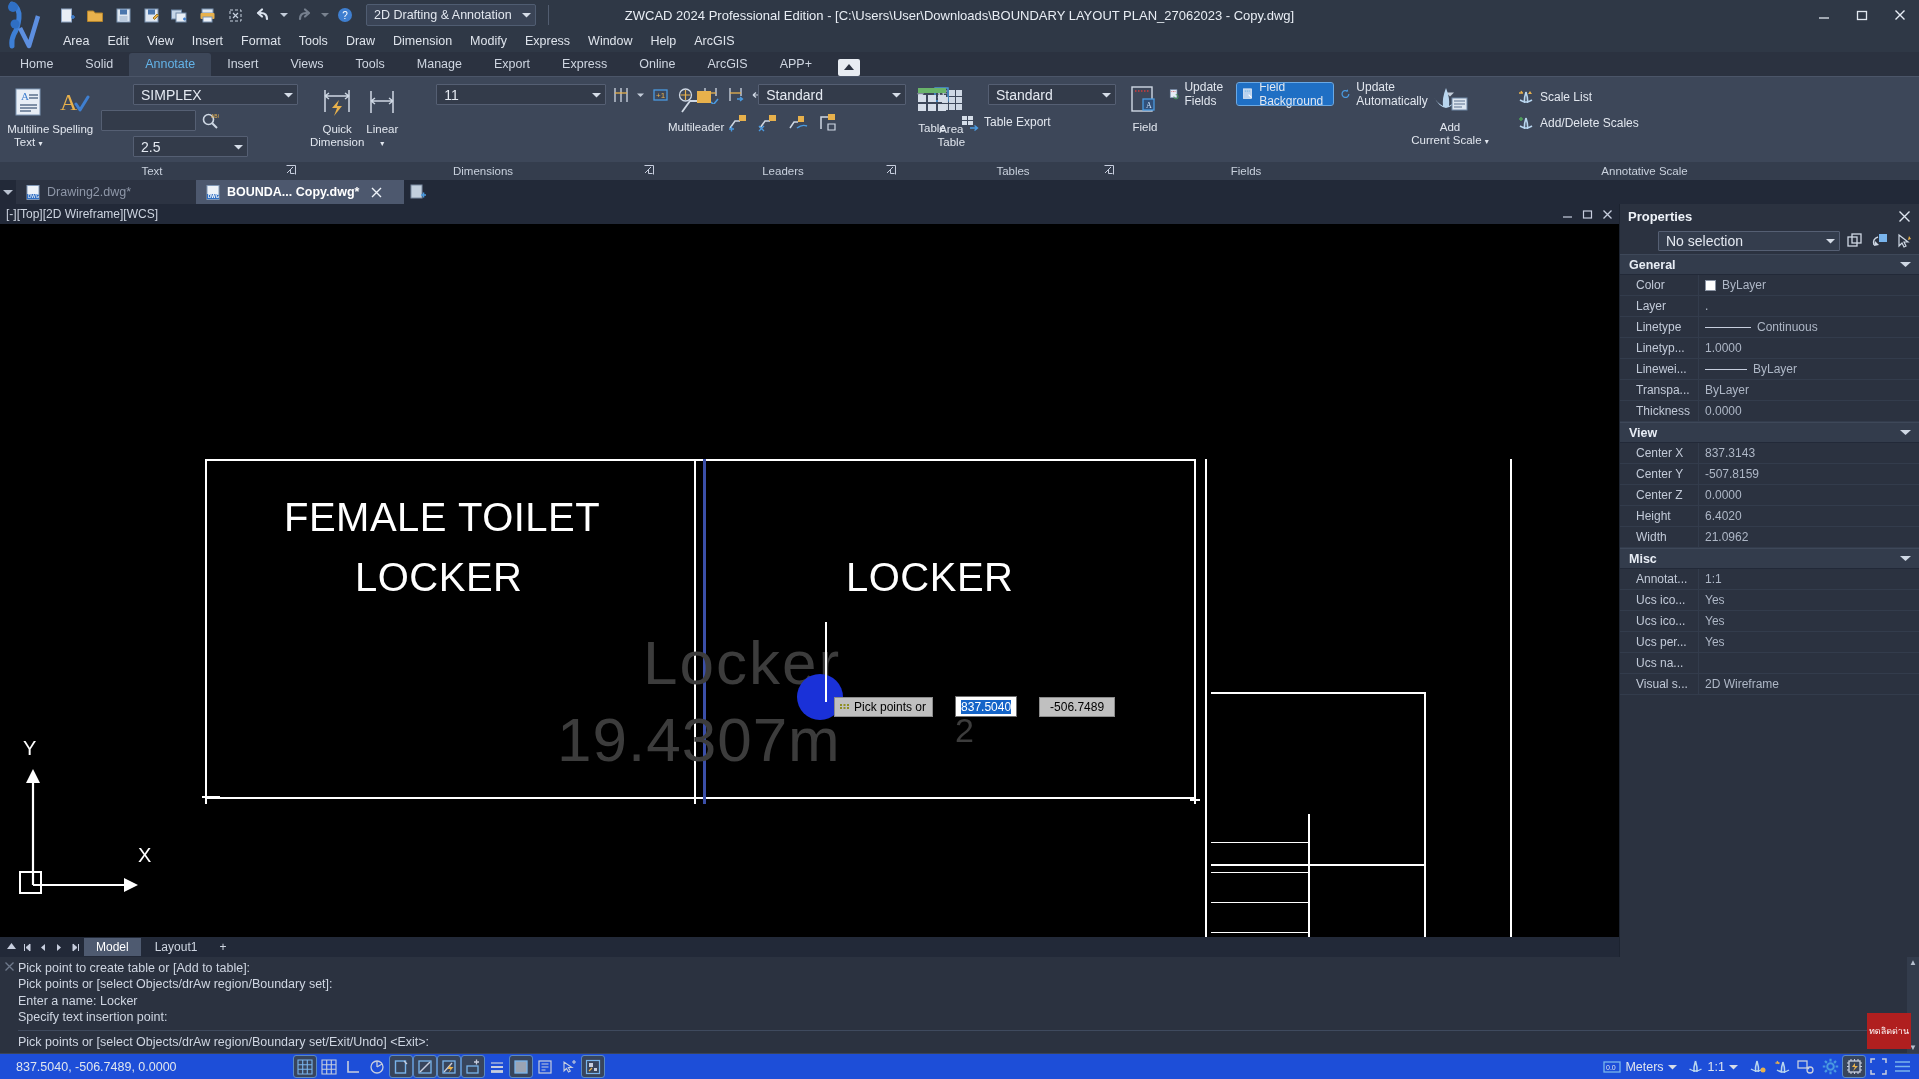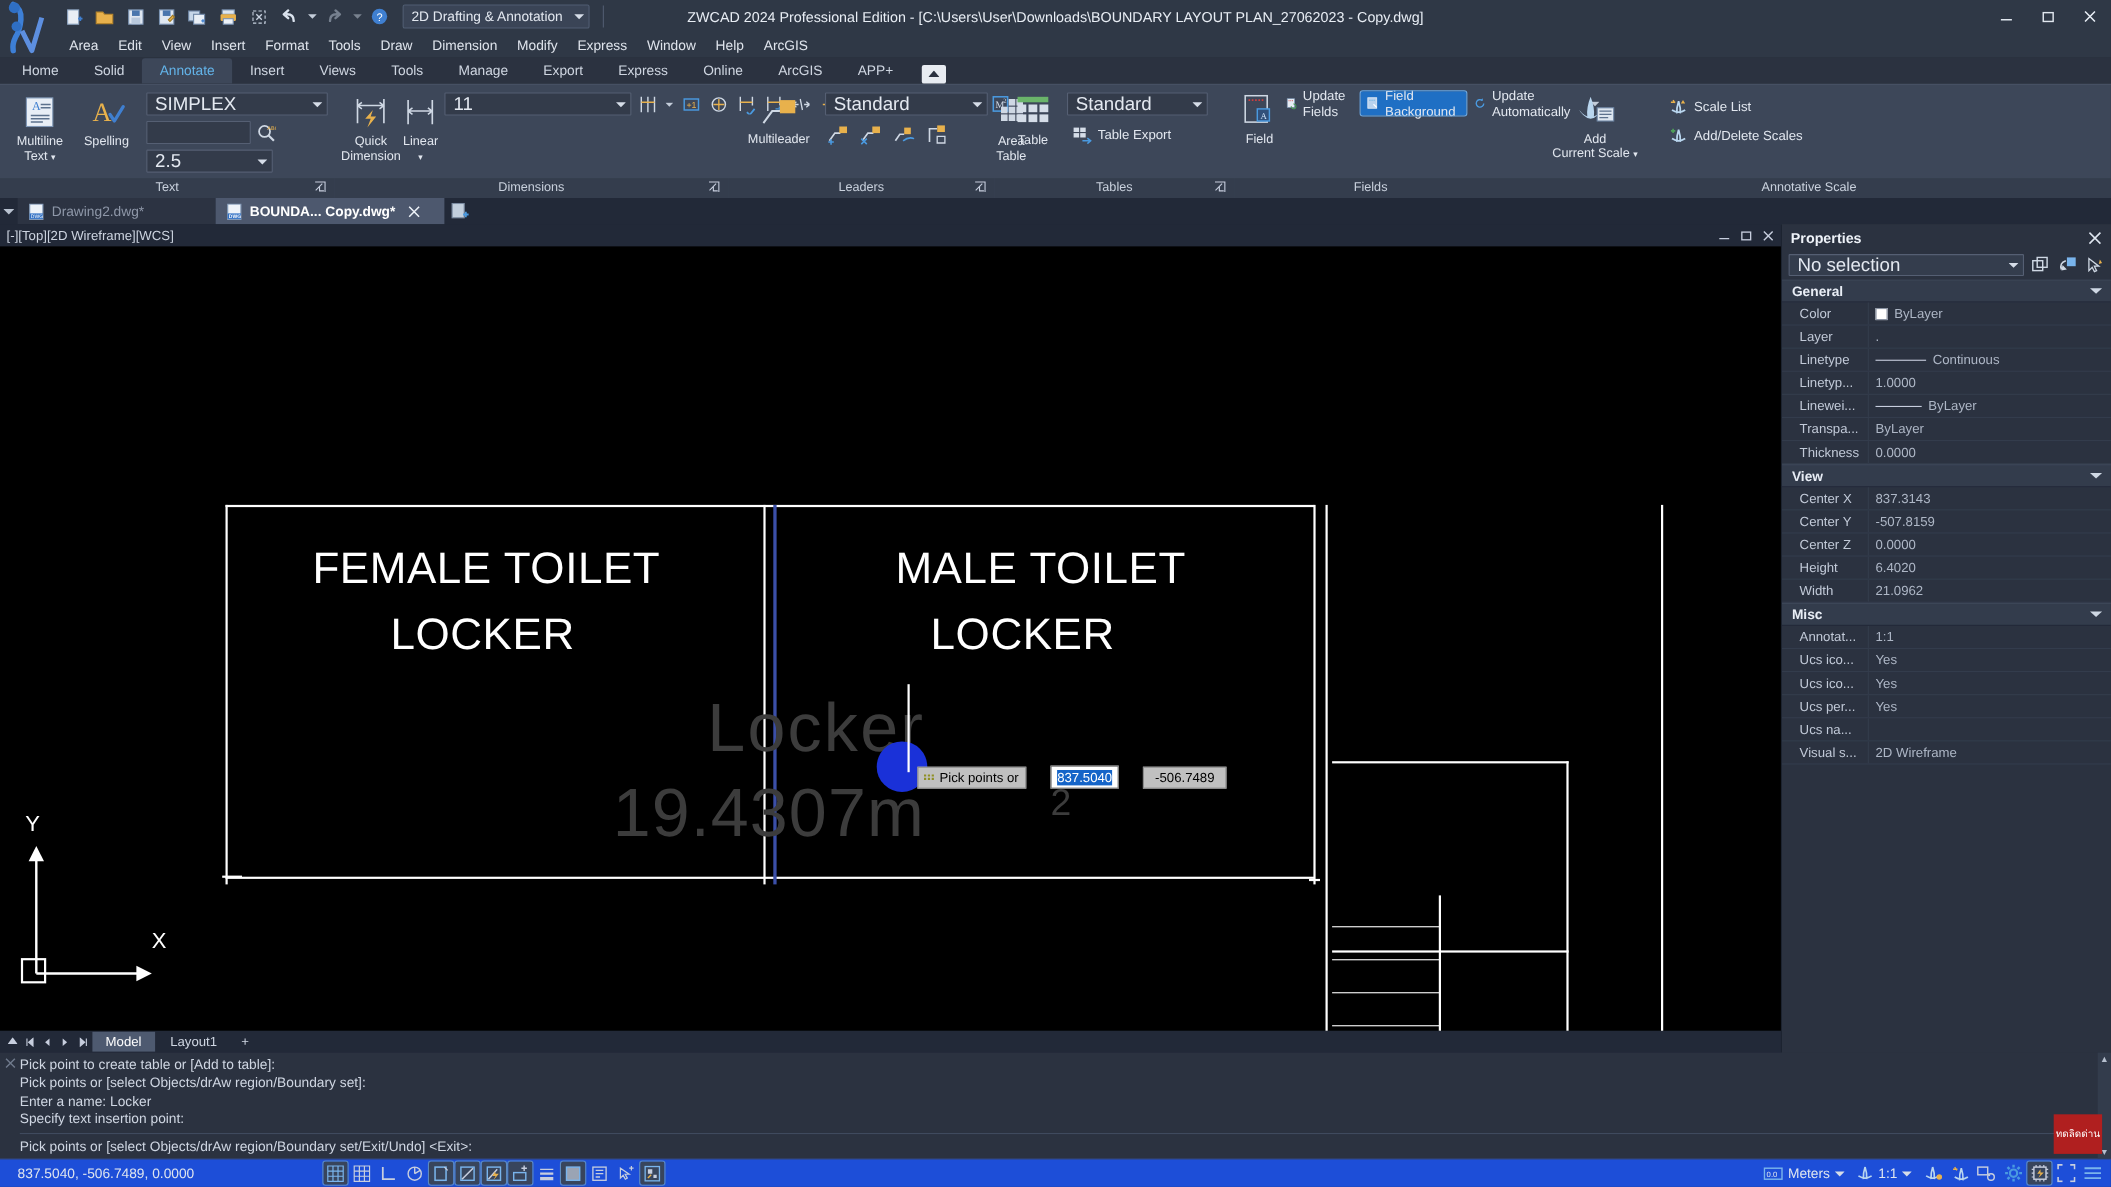--- a/index.html
+++ b/index.html
@@ -82,22 +82,22 @@
   }
   .bigbtn .lbl { font-size:11.5px; text-align:center; line-height:13px; margin-top:3px; color:#e2e7ef;}
   .smallbtn {
     display:flex; align-items:center; gap:5px; padding:2px 5px;
     cursor:pointer; border-radius:2px; font-size:12px; color:#e2e7ef; height:22px;
   }
   .smallbtn.sel { background:#1f6fc4; outline:1px solid #6aa9e5; }
 
   .combo {
     background:#333b4a; border:1px solid #555f73; height:21px;
-    display:flex; align-items:center; padding:0 4px 0 7px; font-size:17px;
-    color:#e4e9f1; cursor:pointer; border-radius:1px;
+    display:flex; align-items:center; padding:0 4px 0 7px; font-size:14px;
+    color:#e4e9f1; cursor:pointer; border-radius:1px;margin-left:32px;
   }
   .combo .cval { flex:1; overflow:hidden; white-space:nowrap; }
   .combo .ccaret { margin-left:6px; }
   .txtin {
     background:#333b4a; border:1px solid #555f73; height:21px; border-radius:1px;
   }
   .ibtn {
     width:24px; height:22px; display:flex; align-items:center; justify-content:center;
     cursor:pointer; border-radius:2px;
   }
@@ -867,21 +867,20 @@
         <div class="cadline" style="left:1424px; top:468px; width:1.5px; height:290px;"></div>
         <div class="cadline" style="left:1211px; top:640px; width:215px; height:1.5px;"></div>
         <div class="cadline" style="left:1308px; top:590px; width:1.5px; height:330px;"></div>
         <div class="cadline" style="left:1211px; top:618px; width:98px; height:1px;"></div>
         <div class="cadline" style="left:1211px; top:648px; width:98px; height:1px;"></div>
         <div class="cadline" style="left:1211px; top:678px; width:98px; height:1px;"></div>
         <div class="cadline" style="left:1211px; top:708px; width:98px; height:1px;"></div>
 
         <div class="cadtext" style="left:284px; top:271px; font-size:40px; letter-spacing:0.5px;">FEMALE TOILET</div>
         <div class="cadtext" style="left:355px; top:331px; font-size:40px; letter-spacing:0.5px;">LOCKER</div>
-        <div class="cadtext" style="left:814px; top:271px; font-size:40px; letter-spacing:0.5px;">MALE TOILET</div>
         <div class="cadtext" style="left:846px; top:331px; font-size:40px; letter-spacing:0.5px;">LOCKER</div>
 
         <div class="cadtext" style="left:643px; top:403px; font-size:62px; color:#3c3c3c; letter-spacing:2px;">Locker</div>
         <div class="cadtext" style="left:557px; top:480px; font-size:62px; color:#3c3c3c; letter-spacing:1px;">19.4307m</div>
         <div class="cadtext" style="left:955px; top:487px; font-size:34px; color:#3c3c3c;">2</div>
 
         <div style="position:absolute;left:797px;top:450px;width:46px;height:46px;border-radius:50%;background:#1a31d8;"></div>
         <div class="cadline" style="left:825px; top:398px; width:1.5px; height:80px;"></div>
 
         <div class="tooltipRow" style="left:834px; top:472px;">

